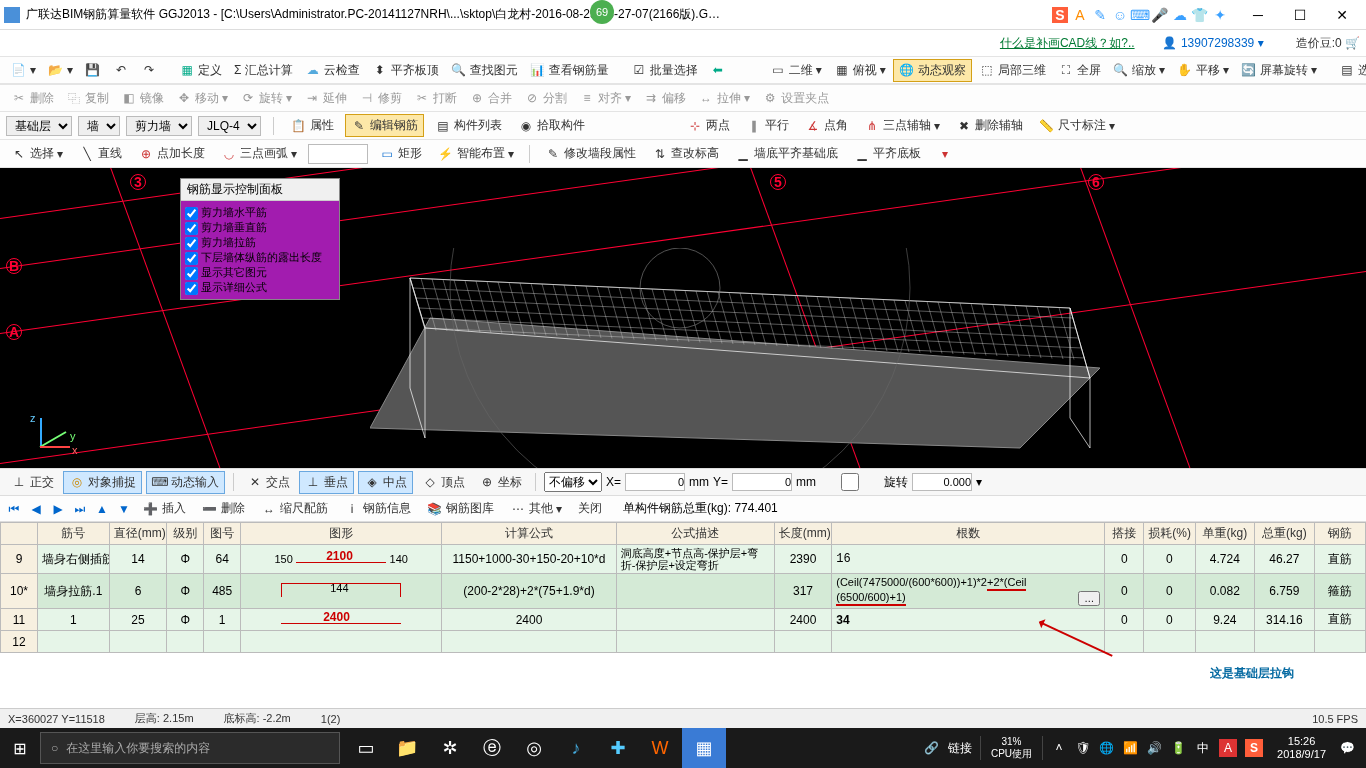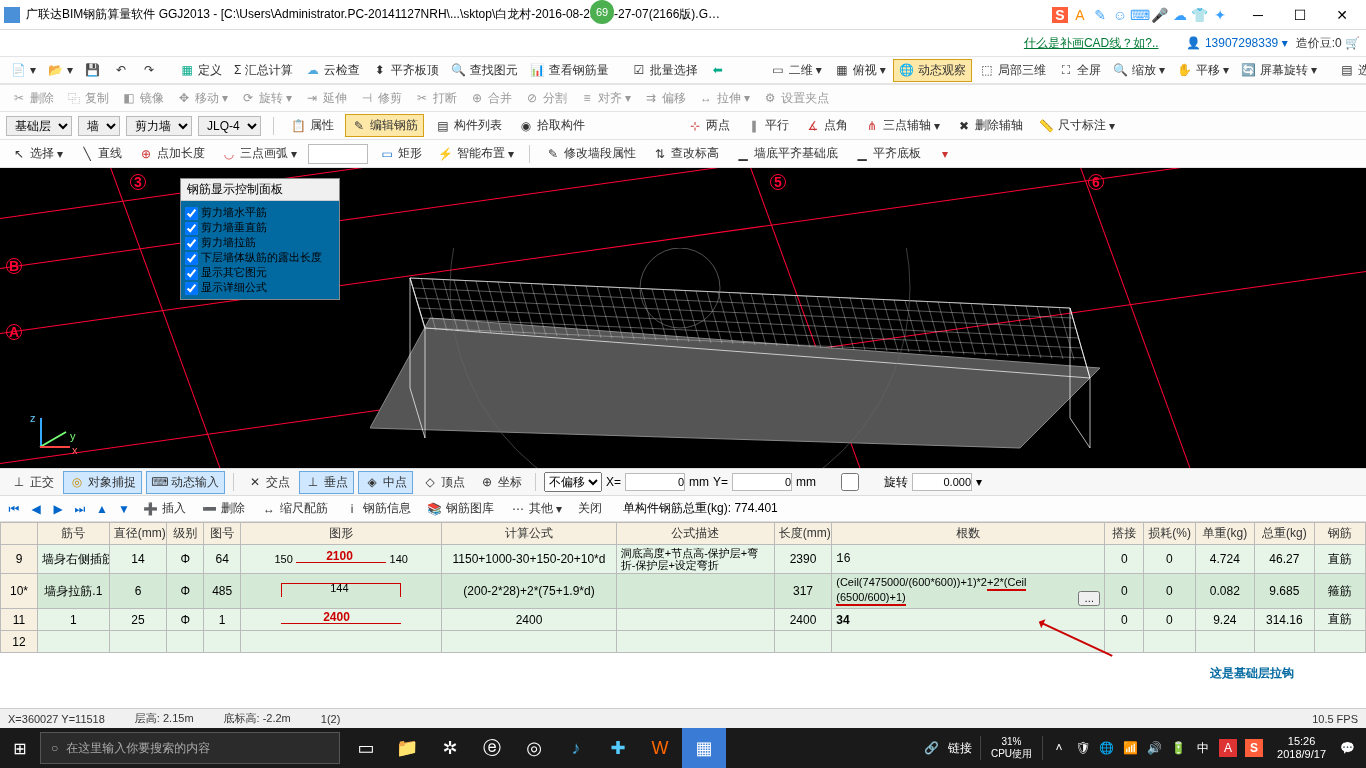--- a/index.html
+++ b/index.html
@@ -8,37 +8,37 @@
 .titlebar-icon { width: 16px; height: 16px; background: #4a90d9; margin-right: 6px; }
 .titlebar-title { flex: 1; color: #000; font-size: 12px; }
 .titlebar-badge { background: #4caf50; color: #fff; border-radius: 50%; width: 24px; height: 24px; display: flex; align-items: center; justify-content: center; font-size: 11px; margin: 0 4px; position:absolute; left:586px; top:0;}
 .titlebar-extras { display: flex; gap: 4px; align-items: center; }
 .titlebar-extras .sq { width: 16px; height: 16px; display: flex; align-items: center; justify-content: center; font-size: 14px; cursor:pointer; }
 .winbtns { display: flex; gap: 2px; margin-left: 10px; }
 .winbtn { width: 40px; height: 24px; display: flex; align-items: center; justify-content: center; font-size: 14px; cursor:pointer;}
 .menubar { height: 26px; display: flex; align-items: center; padding: 0 6px; gap: 8px; background: #fff; }
 .menubar .link { color: #007a33; text-decoration: underline; cursor: pointer; margin-left:auto;}
 .menubar .user { color: #0066cc; margin-left: 20px; }
-.menubar .cost { margin-left: 0; color:#333;}
+.menubar .cost { margin-left: 24px; color:#333;}
 .toolbar { height: 28px; display: flex; align-items: center; padding: 0 6px; gap: 2px; background: #fdfdfd; border-top: 1px solid #e4e4e4; border-bottom: 1px solid #e4e4e4; flex-wrap: nowrap; }
 .toolbar .sep { width: 1px; height: 18px; background: #ccc; margin: 0 4px; }
 .tbtn { display: flex; align-items: center; gap: 3px; padding: 2px 5px; cursor: pointer; white-space: nowrap; font-size: 12px; color: #333; }
 .tbtn.active { background: #fde8a8; border: 1px solid #d4a017; }
 .tbtn .ic { width: 16px; height: 16px; display:inline-flex; align-items:center; justify-content:center; font-size:12px;}
 .selrow { height: 28px; display: flex; align-items: center; padding: 0 6px; gap: 6px; background: #fdfdfd; border-bottom: 1px solid #e4e4e4; }
 .selrow select, .selrow input { height: 20px; font-size: 12px; border: 1px solid #bbb; padding: 0 4px; }
 .viewport { height: 300px; background: #000; position: relative; overflow: hidden; }
 .vpline { position:absolute; background:#ff0033; height:1px; transform-origin:left center;}
 .axis { position:absolute; left:40px; bottom:20px; }
 .axis-z { position:absolute; width:2px; height:30px; background:#3af; bottom:0; left:0;}
 .axis-y { position:absolute; width:30px; height:2px; background:#7f7; bottom:0; left:0; transform:rotate(-30deg); transform-origin:left;}
 .axis-x { position:absolute; width:30px; height:2px; background:#f44; bottom:0; left:0;}
 .axis span { position:absolute; color:#fff; font-size:11px;}
 .marker { position:absolute; color:#ff0033; font-weight:bold; font-size:14px; border:1px solid #ff0033; border-radius:50%; width:16px; height:16px; display:flex; align-items:center; justify-content:center;}
-.floatpanel { position:absolute; left:180px; top:10px; width:160px; background:#0369a1; border:1px solid #888; font-size:12px;}
+.floatpanel { position:absolute; left:180px; top:10px; width:160px; background:#a21caf; border:1px solid #888; font-size:12px;}
 .floatpanel .hd { background:#f0f0f0; padding:2px 6px; border-bottom:1px solid #ccc;}
 .floatpanel .bd { padding:4px;}
 .floatpanel label { display:block; font-size:11px; line-height:15px;}
 .floatpanel input[type=checkbox]{ margin-right:3px; vertical-align:middle;}
 .snapbar { height: 28px; display: flex; align-items: center; padding: 0 6px; gap: 4px; background: #f7f7f7; border-top: 1px solid #ddd; border-bottom: 1px solid #ddd; font-size:12px;}
 .snapbar .tbtn.on { background:#cfe8ff; border:1px solid #6aa8e0;}
 .snapbar input { width:60px; height:18px; text-align:right; font-size:11px; border:1px solid #bbb;}
 .navbar { height: 26px; display: flex; align-items: center; padding: 0 6px; gap: 6px; background: #fdfdfd; border-bottom: 1px solid #ddd; font-size:12px;}
 .navbtn { width:16px; height:16px; display:flex; align-items:center; justify-content:center; cursor:pointer; color:#0066cc;}
 .tablewrap { height: 160px; overflow: auto; background: #fff; position:relative;}
@@ -575,21 +575,21 @@
           <td class="figcell"><span style="display:inline-block;width:120px;height:14px;border:1px solid #c00;border-bottom:none;position:relative"><span style="position:absolute;left:48px;top:-2px;font-size:11px">144</span></span></td>
           <td>(200-2*28)+2*(75+1.9*d)</td>
           <td style="text-align: left; font-size: 11px; white-space: normal; line-height: 12px;"></td>
           <td>317</td>
           <td style="text-align: left;">
             <span style="text-align:left;display:block;font-size:11px;line-height:13px;white-space:normal">(Ceil(7475000/(600*600))+1)*2<span class="redline">+2*(Ceil</span><br><span class="redline">(6500/600)+1)</span> <button style="float:right;font-size:10px;padding:0 4px">…</button></span>
           </td>
           <td>0</td>
           <td>0</td>
           <td>0.082</td>
-          <td>9.685</td>
+          <td>6.759</td>
           <td>箍筋</td>
         </tr>
         <tr>
           <td class="rowhead">11</td>
           <td>1</td>
           <td>25</td>
           <td>Φ</td>
           <td>1</td>
           <td class="figcell"><span style="display:inline-block;width:120px;border-top:1px solid #c00;position:relative"><span class="redtxt" style="position:absolute;left:42px;top:-14px">2400</span></span></td>
           <td>2400</td>

